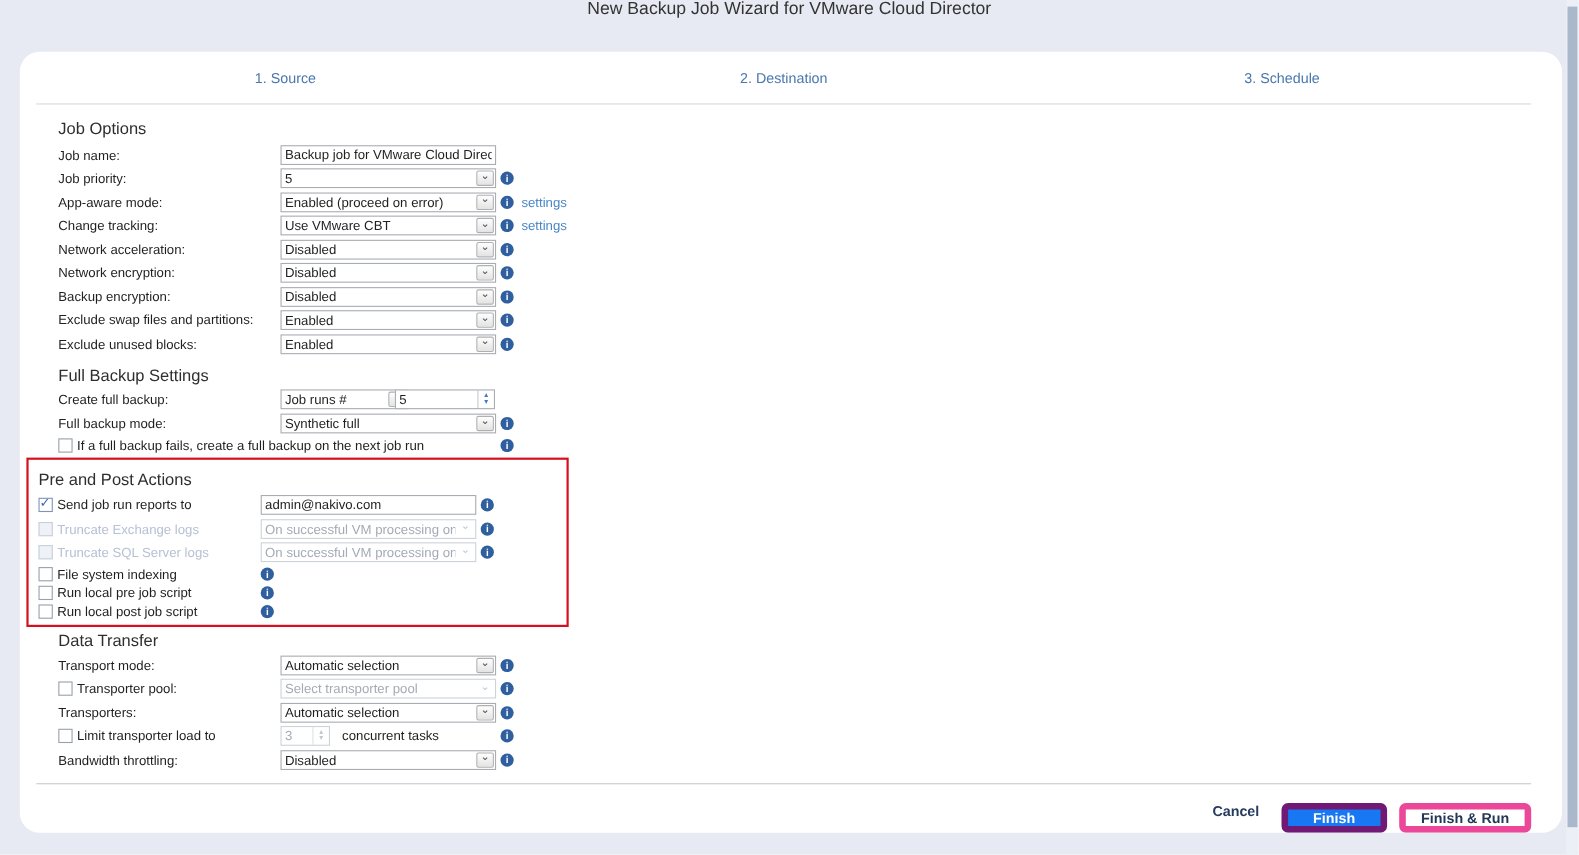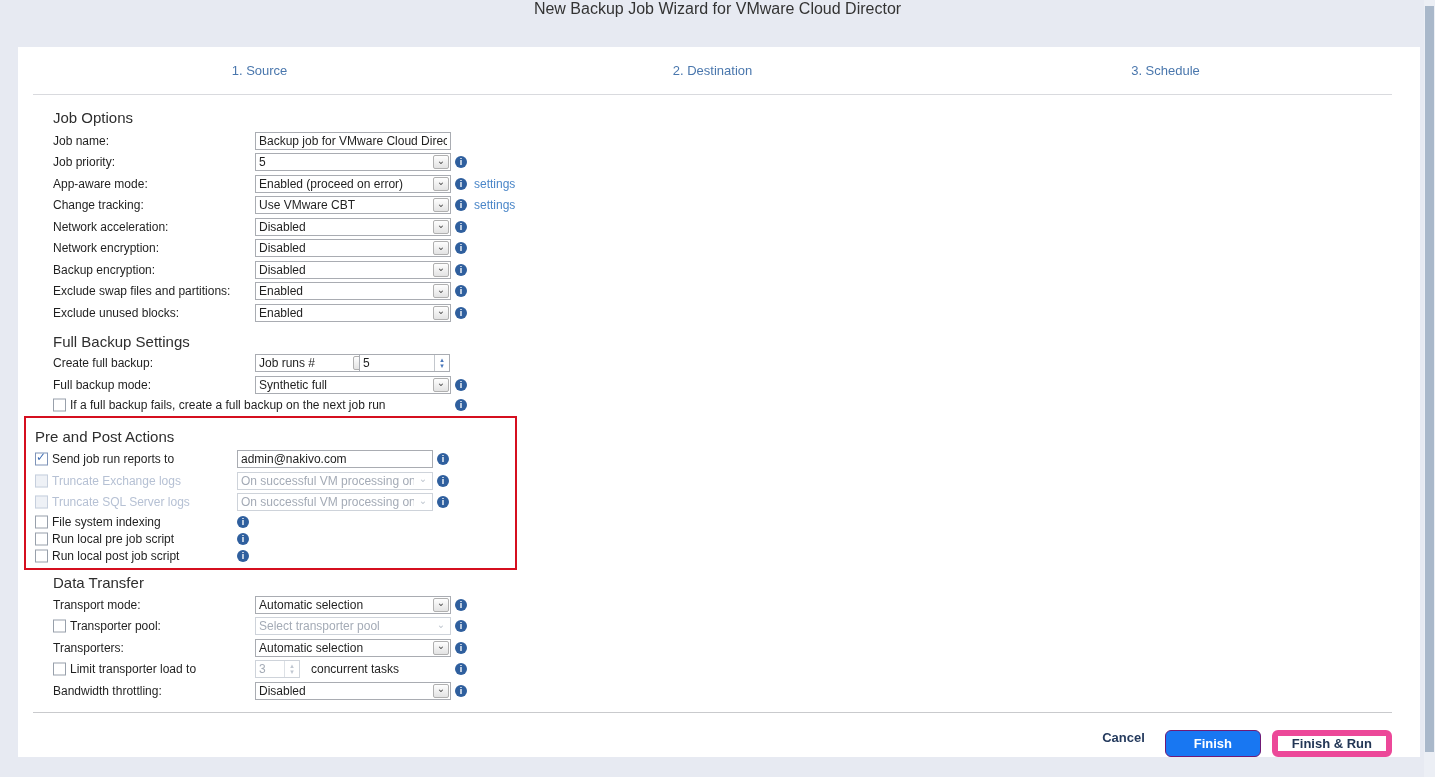--- a/index.html
+++ b/index.html
@@ -9,21 +9,21 @@
     font-family: "Liberation Sans", "DejaVu Sans", sans-serif;
     font-size: 12px;
     color: #1f1f1f;
     position: relative;
   }
   .titlebar { height: 47px; display: flex; align-items: flex-start; justify-content: center; }
   .titlebar .title { font-size: 16px; color: #333; }
 
   .card {
     position: absolute; left: 18px; top: 47px; width: 1402px; height: 710px;
-    background: #fff; overflow: hidden;
+    background: #fff; overflow: hidden; border-radius: 18px;
   }
   .steps { height: 48px; display: flex; align-items: center; margin: 0 28px 0 15px; border-bottom: 1px solid #d9dade; }
   .step { flex: 1; text-align: center; font-size: 13px; color: #4a77ad; cursor: pointer; }
   .step.active { color: #3c3c3c; cursor: default; }
 
   .content { padding-left: 17px; padding-right: 20px; }
   .inner { padding-left: 18px; } 
 
   h2.sec { font-size: 15px; font-weight: 400; color: #2e2e2e; height: 18px; line-height: 18px; }
   .sec-job { margin: 14px 0 3px 18px; }
@@ -94,21 +94,21 @@
     border: 2px solid #d50f1f; padding: 2px 0 4px 9px;
   }
 
   .bottom-divider { margin: 10px 28px 0 15px; border-top: 1px solid #c9cacd; }
   .footer { display: flex; align-items: flex-start; justify-content: flex-end; gap: 11px; padding: 17px 28px 0 0; }
   .cancel-link { color: #253b5e; font-weight: 600; font-size: 13px; margin-right: 9px; cursor: pointer; }
   .btn {
     min-width: 96px; height: 27px; border-radius: 6px; font-size: 13px; font-weight: 600;
     display: flex; align-items: center; justify-content: center; padding: 0 14px; cursor: pointer;
   }
-  .btn.primary { background: #1877f2; color: #fff; border: 1px solid #701a75; }
+  .btn.primary { background: #1877f2; color: #fff; border: 6px solid #701a75; }
   .btn.secondary { background: #fff; color: #223655; border: 6px solid #ec4899; }
 
   
   .scrollbar { position: absolute; right: 0; top: 0; width: 11px; height: 777px; background: #eceff5; }
   .scrollbar .thumb { position: absolute; left: 1px; right: 1px; top: 6px; height: 746px; background: #a9b8ca; }
 </style>
 </head>
 <body>
 
 <div class="titlebar">

